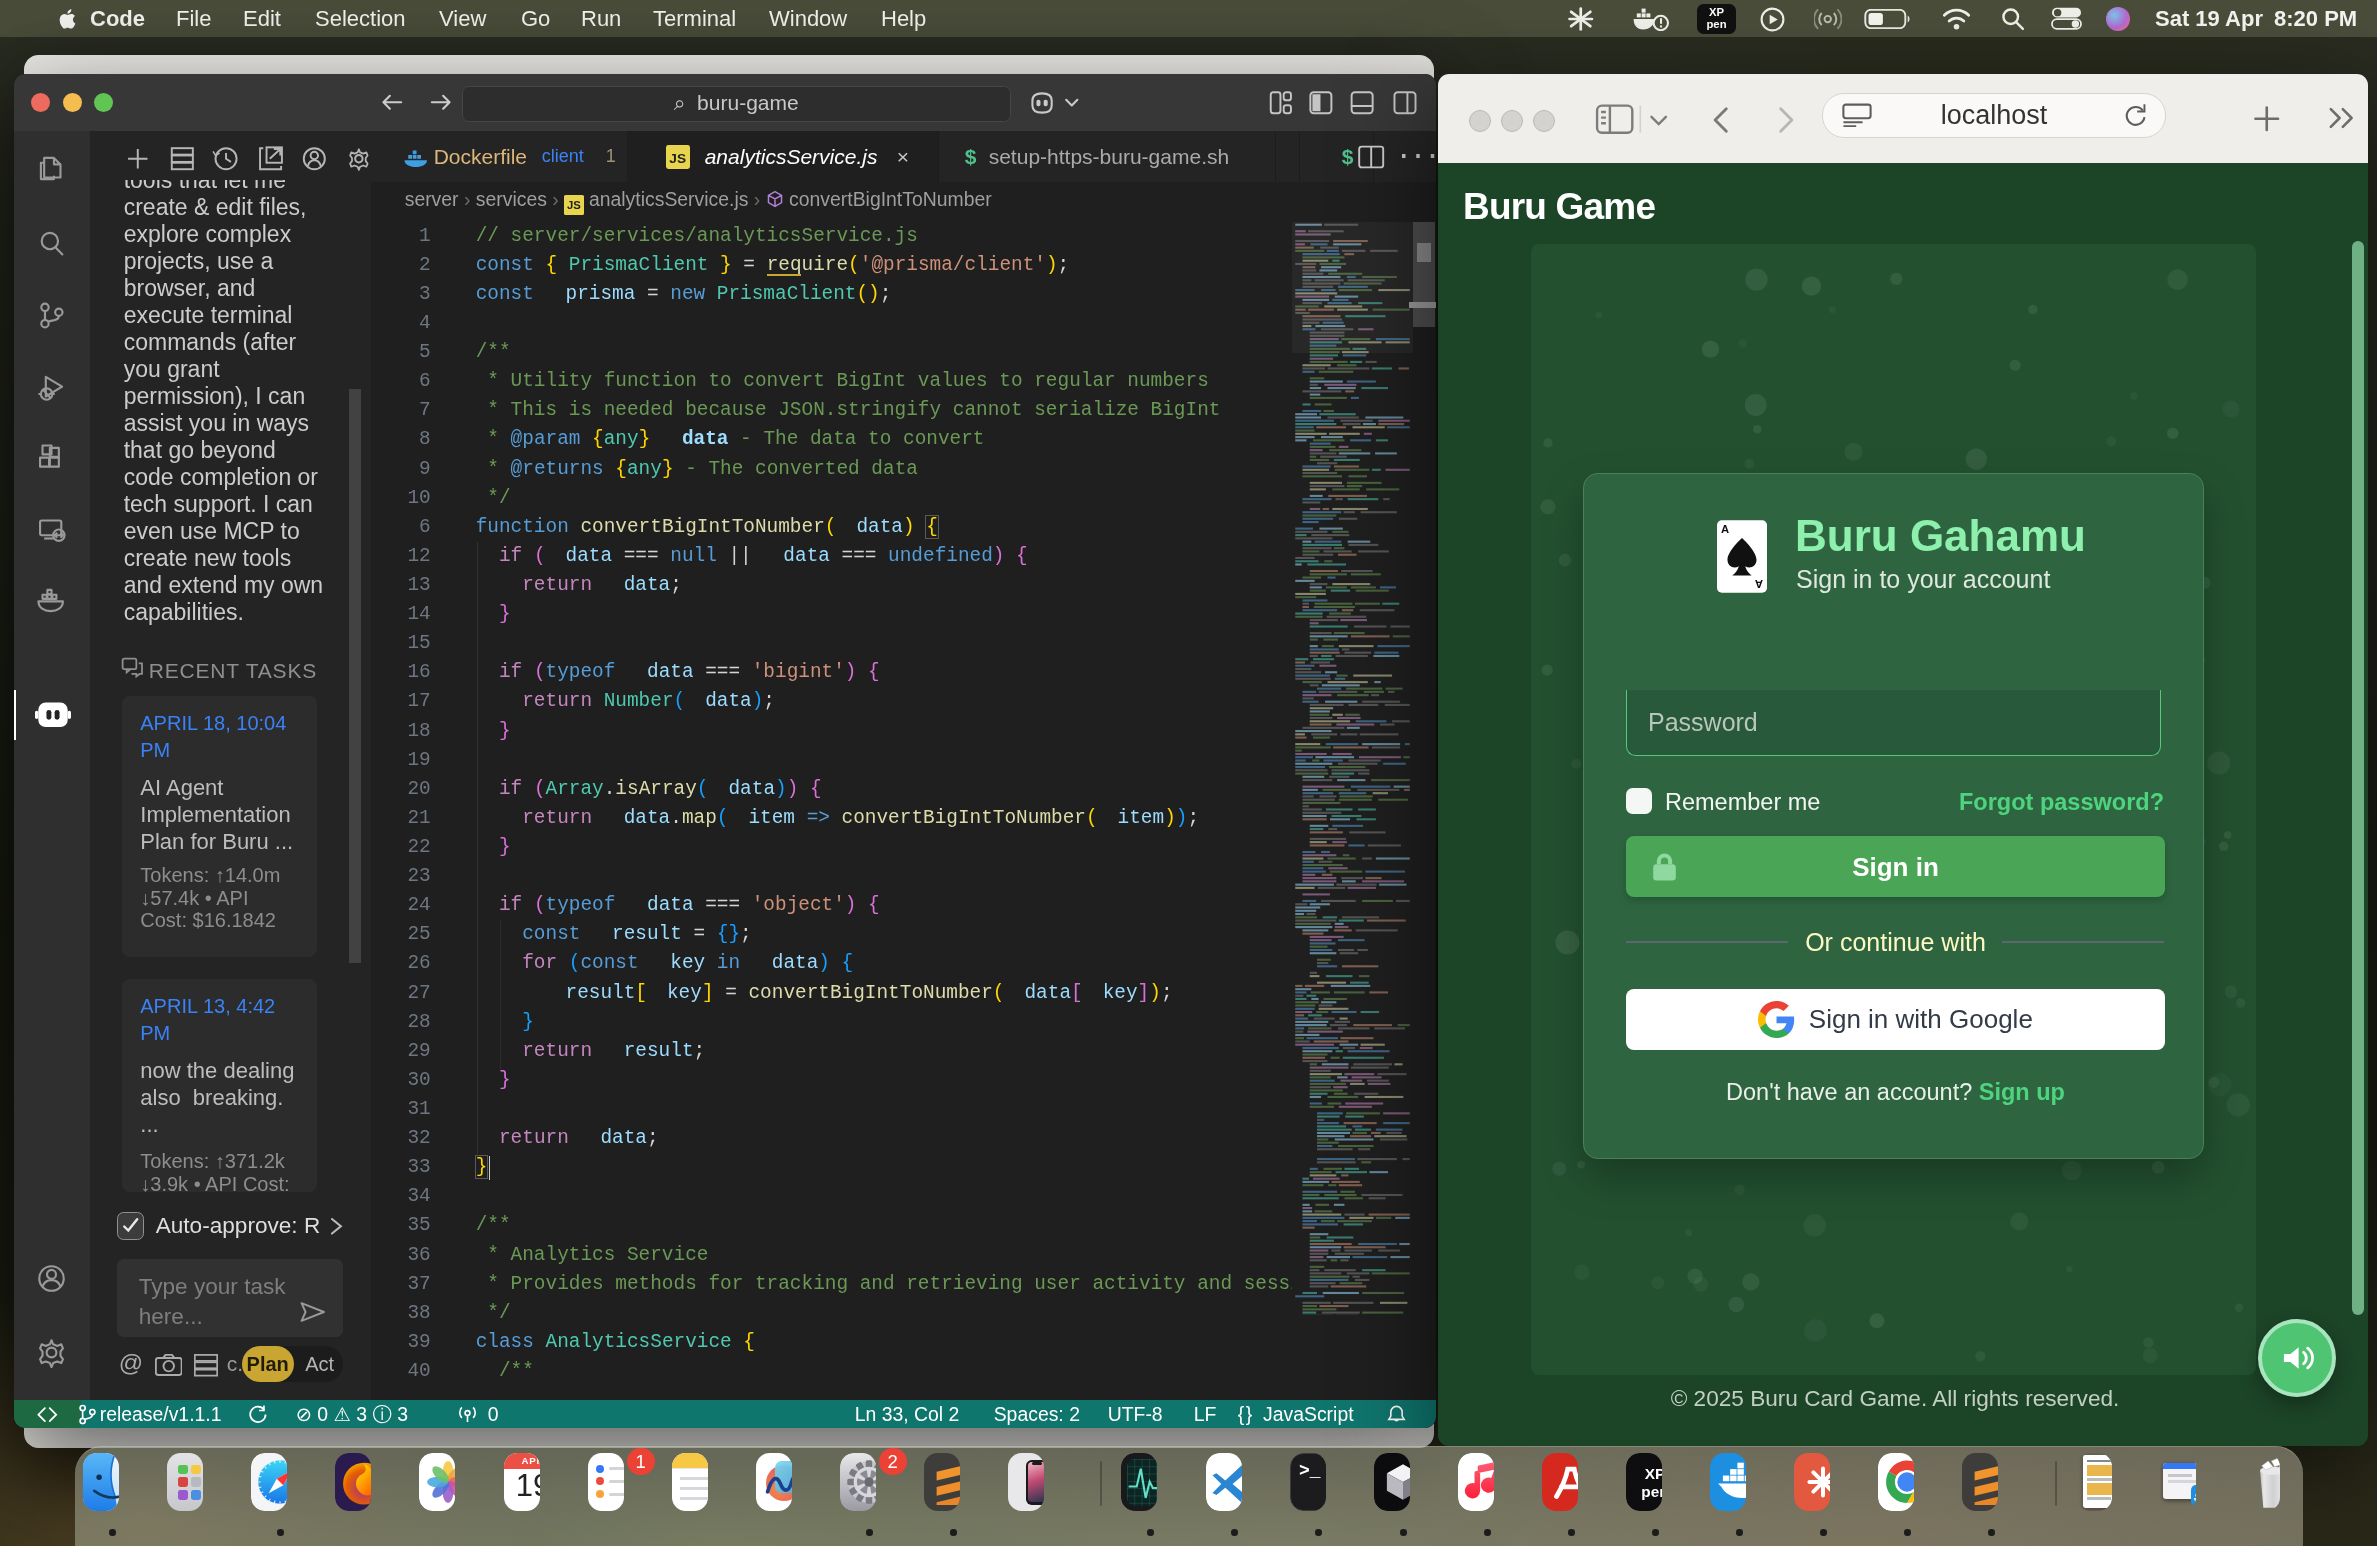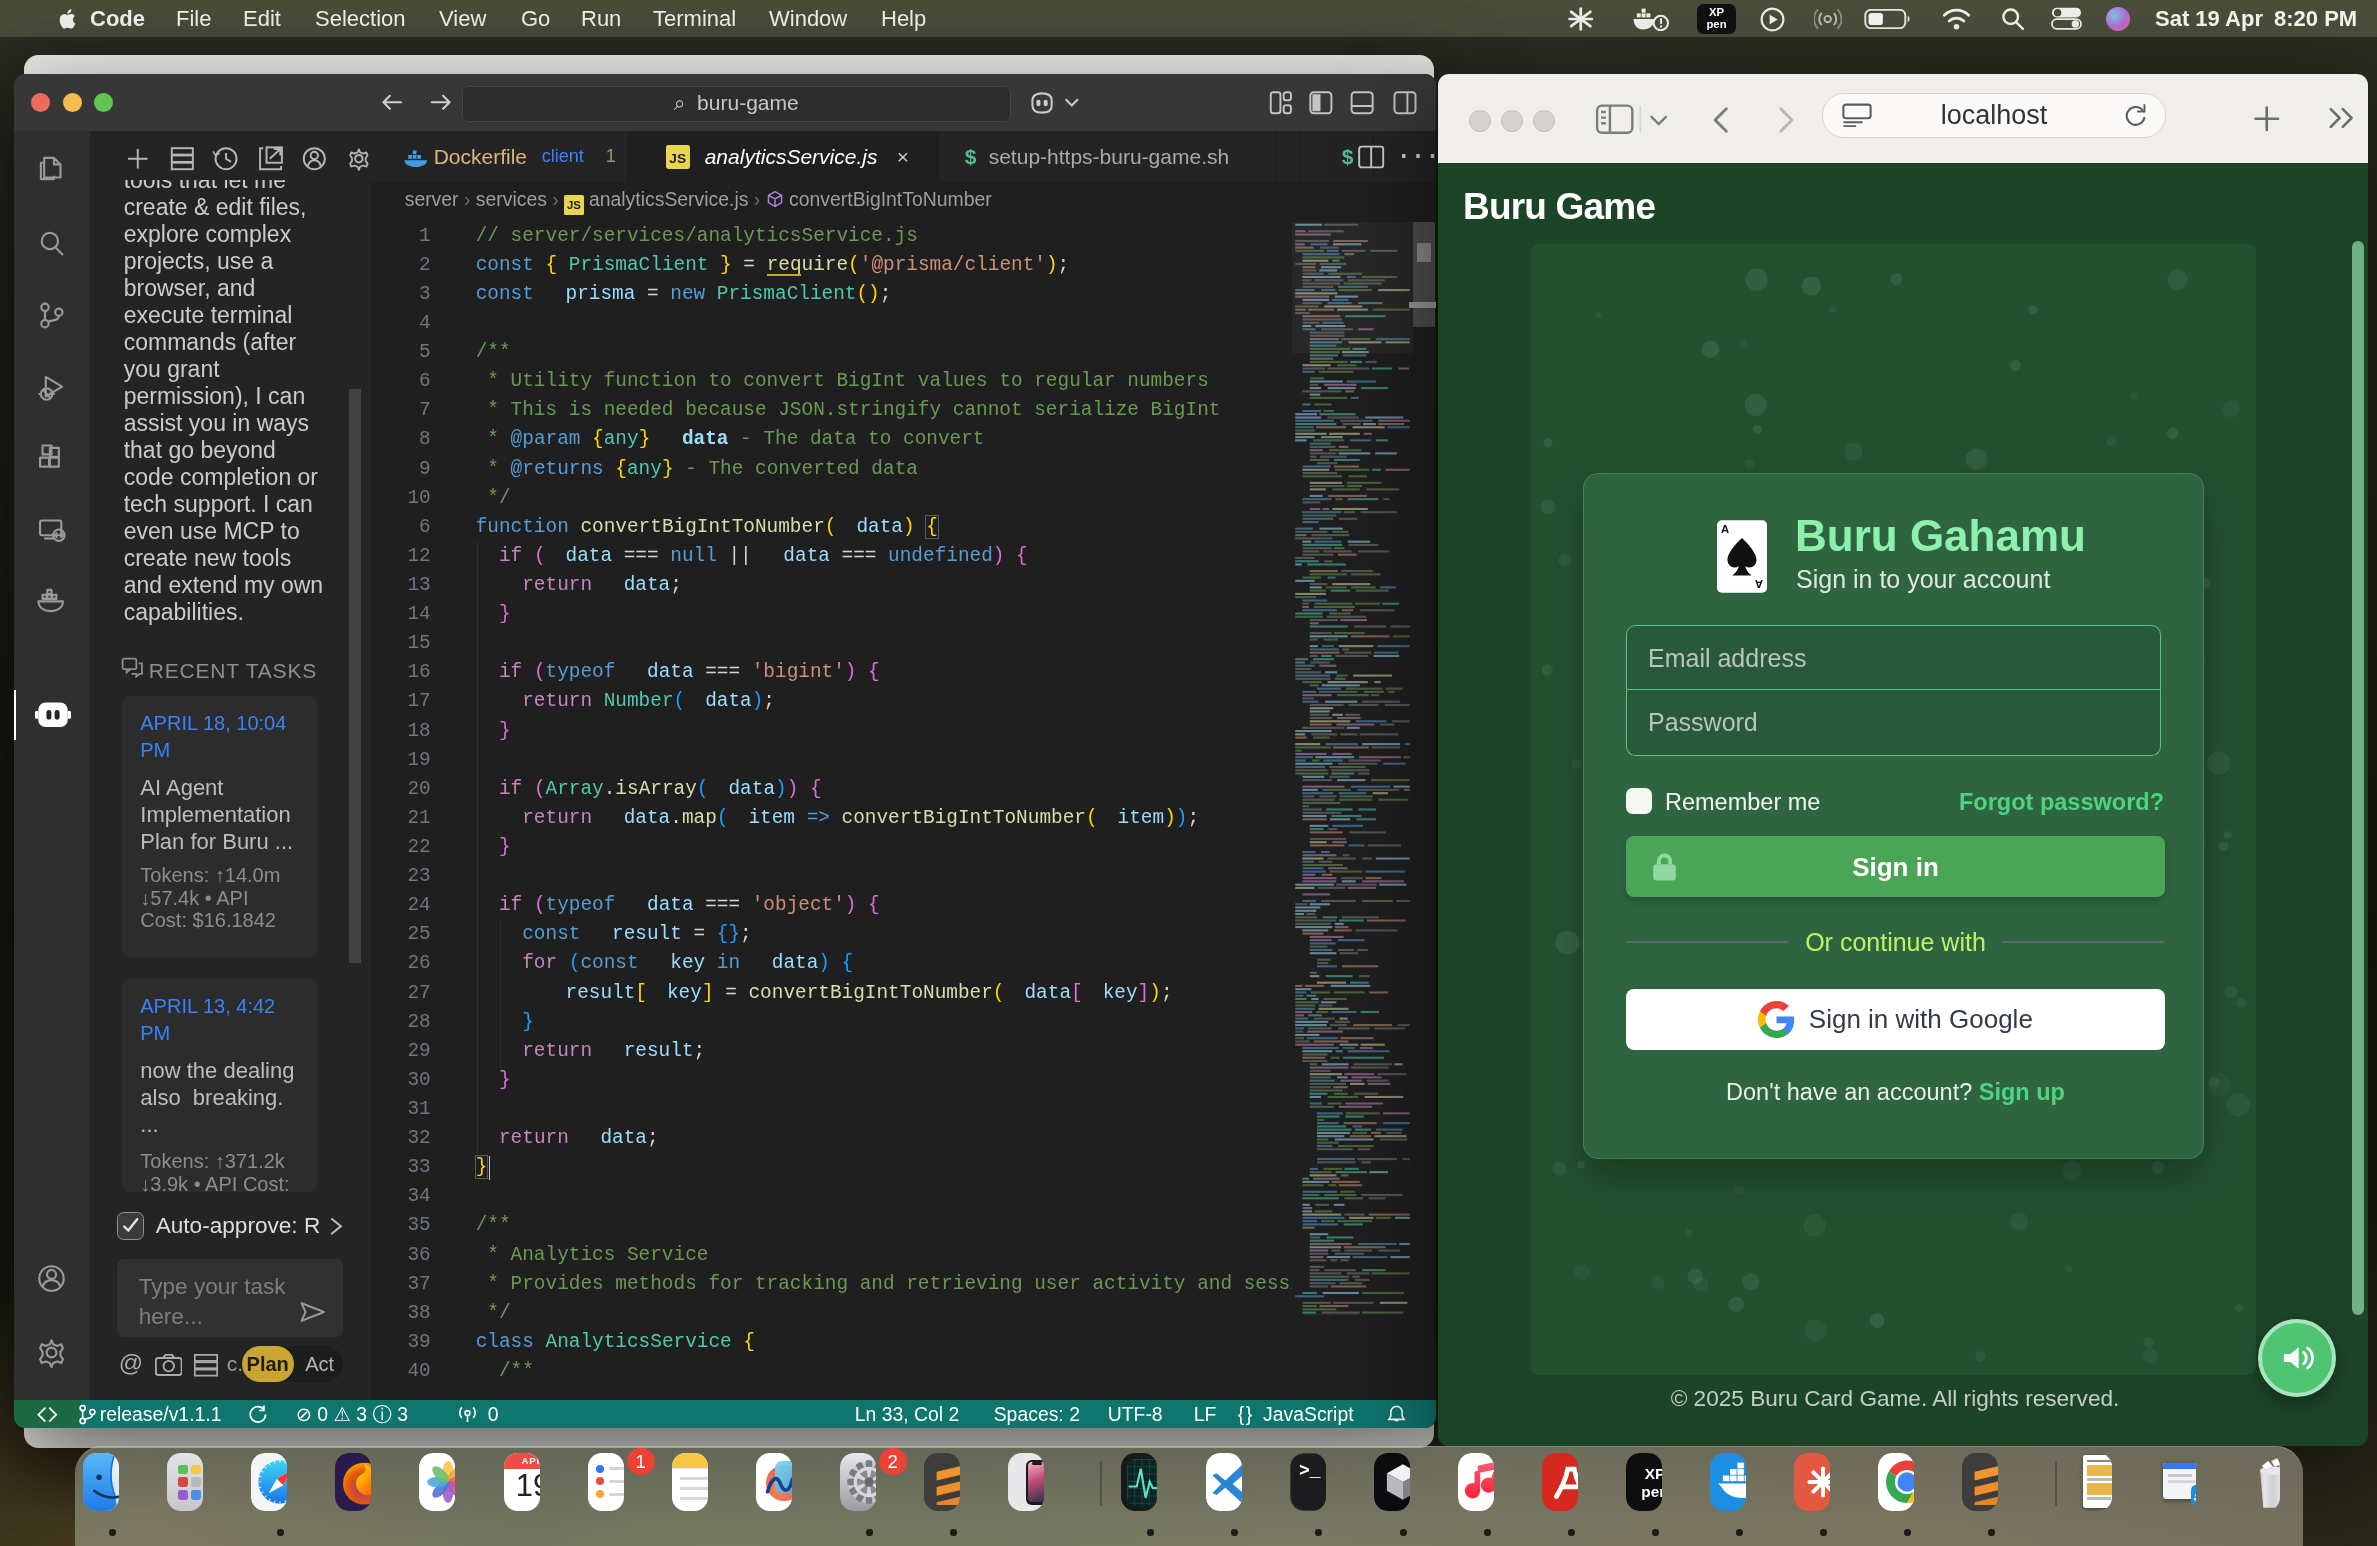--- a/index.html
+++ b/index.html
@@ -1414,34 +1414,33 @@
       </div>
       <div id="card">
         <svg class="abs" style="left:133px;top:46px" width="50" height="73" viewBox="0 0 62 90">
           <rect x="0" y="0" width="62" height="90" rx="6" fill="#fff"></rect>
 <text x="5" y="16" font-size="14" font-weight="bold" fill="#111" font-family="Liberation Sans">A</text>
 <text x="57" y="74" font-size="14" font-weight="bold" fill="#111" font-family="Liberation Sans" transform="rotate(180 57 74)">A</text>
 <path d="M31 22 C31 22 13 38 13 49 C13 57 21 61 27 57 C25 64 21 67 19 68.5 L43 68.5 C41 67 37 64 35 57 C41 61 49 57 49 49 C49 38 31 22 31 22z" fill="#111"></path>
 </svg>
         <div class="abs" style="left:211px;top:37px;font-size:44px;font-weight:800;color:#8df0ad">Buru Gahamu</div>
         <div class="abs" style="left:212px;top:91px;font-size:25px;color:#dfe7df">Sign in to your account</div>
-        <div class="inp" style="top:151px;height:65px;border-radius:9.7px 9.7px 0 0;line-height:65px;text-indent:21px;box-sizing:border-box">Email address</div>
         <div class="inp" style="top:216px;height:66px;border-top:none;border-radius:0 0 9.7px 9.7px;line-height:65px;text-indent:21px;box-sizing:border-box">Password</div>
         <div class="abs" style="left:42px;top:314px;width:26px;height:26px;background:#f4f7f4;border-radius:6.5px"></div>
         <div class="abs" style="left:81px;top:315px;font-size:23.5px;color:#f2f6f2">Remember me</div>
         <div class="abs" style="right:39px;top:315px;font-size:23.5px;"><span class="greenlink">Forgot password?</span></div>
         <div class="abs" style="left:42px;top:362px;width:539px;height:61px;background:#4aa557;border-radius:8px;box-shadow:0 3.2px 8px rgba(0,0,0,.18)"></div>
         <svg class="abs" style="left:66px;top:378px" width="29" height="31" viewBox="0 0 36 38">
           <rect x="4" y="15" width="28" height="20" rx="4" fill="#8fd9a0"></rect>
           <path d="M11 15 v-4 a7 7 0 0 1 14 0 v4" fill="none" stroke="#8fd9a0" stroke-width="5"></path>
         </svg>
         <div class="abs" style="left:42px;top:378px;width:539px;text-align:center;font-size:26px;font-weight:bold;color:#fff">Sign in</div>
         <div class="abs" style="left:42px;top:467px;width:162px;height:1.6px;background:#5c666f"></div>
         <div class="abs" style="right:39px;top:467px;width:162px;height:1.6px;background:#5c666f"></div>
-        <div class="abs" style="left:42px;top:454px;width:539px;text-align:center;font-size:25px;color:#bef264">Or continue with</div>
+        <div class="abs" style="left:42px;top:454px;width:539px;text-align:center;font-size:25px;color:#fef9c3">Or continue with</div>
         <div class="abs" style="left:42px;top:515px;width:539px;height:61px;background:#fff;border-radius:8px"></div>
         <div class="abs" style="left:42px;top:515px;width:539px;height:61px;display:flex;align-items:center;justify-content:center;gap:13.7px">
           <svg width="37" height="37" viewBox="0 0 24 24">
 <path fill="#4285F4" d="M23.49 12.27c0-.79-.07-1.54-.19-2.27H12v4.51h6.47c-.29 1.48-1.14 2.73-2.4 3.58v3h3.86c2.26-2.09 3.56-5.17 3.56-8.82z"></path>
 <path fill="#34A853" d="M12 24c3.24 0 5.95-1.08 7.93-2.91l-3.86-3c-1.08.72-2.45 1.16-4.07 1.16-3.13 0-5.78-2.11-6.73-4.96H1.29v3.09C3.26 21.3 7.31 24 12 24z"></path>
 <path fill="#FBBC05" d="M5.27 14.29c-.25-.72-.38-1.49-.38-2.29s.14-1.57.38-2.29V6.62H1.29C.47 8.24 0 10.06 0 12s.47 3.76 1.29 5.38l3.98-3.09z"></path>
 <path fill="#EA4335" d="M12 4.75c1.77 0 3.35.61 4.6 1.8l3.42-3.42C17.95 1.19 15.24 0 12 0 7.31 0 3.26 2.7 1.29 6.62l3.98 3.09c.95-2.85 3.6-4.96 6.73-4.96z"></path>
           </svg>
           <span style="font-size:26px;color:#333b47">Sign in with Google</span>
         </div>

